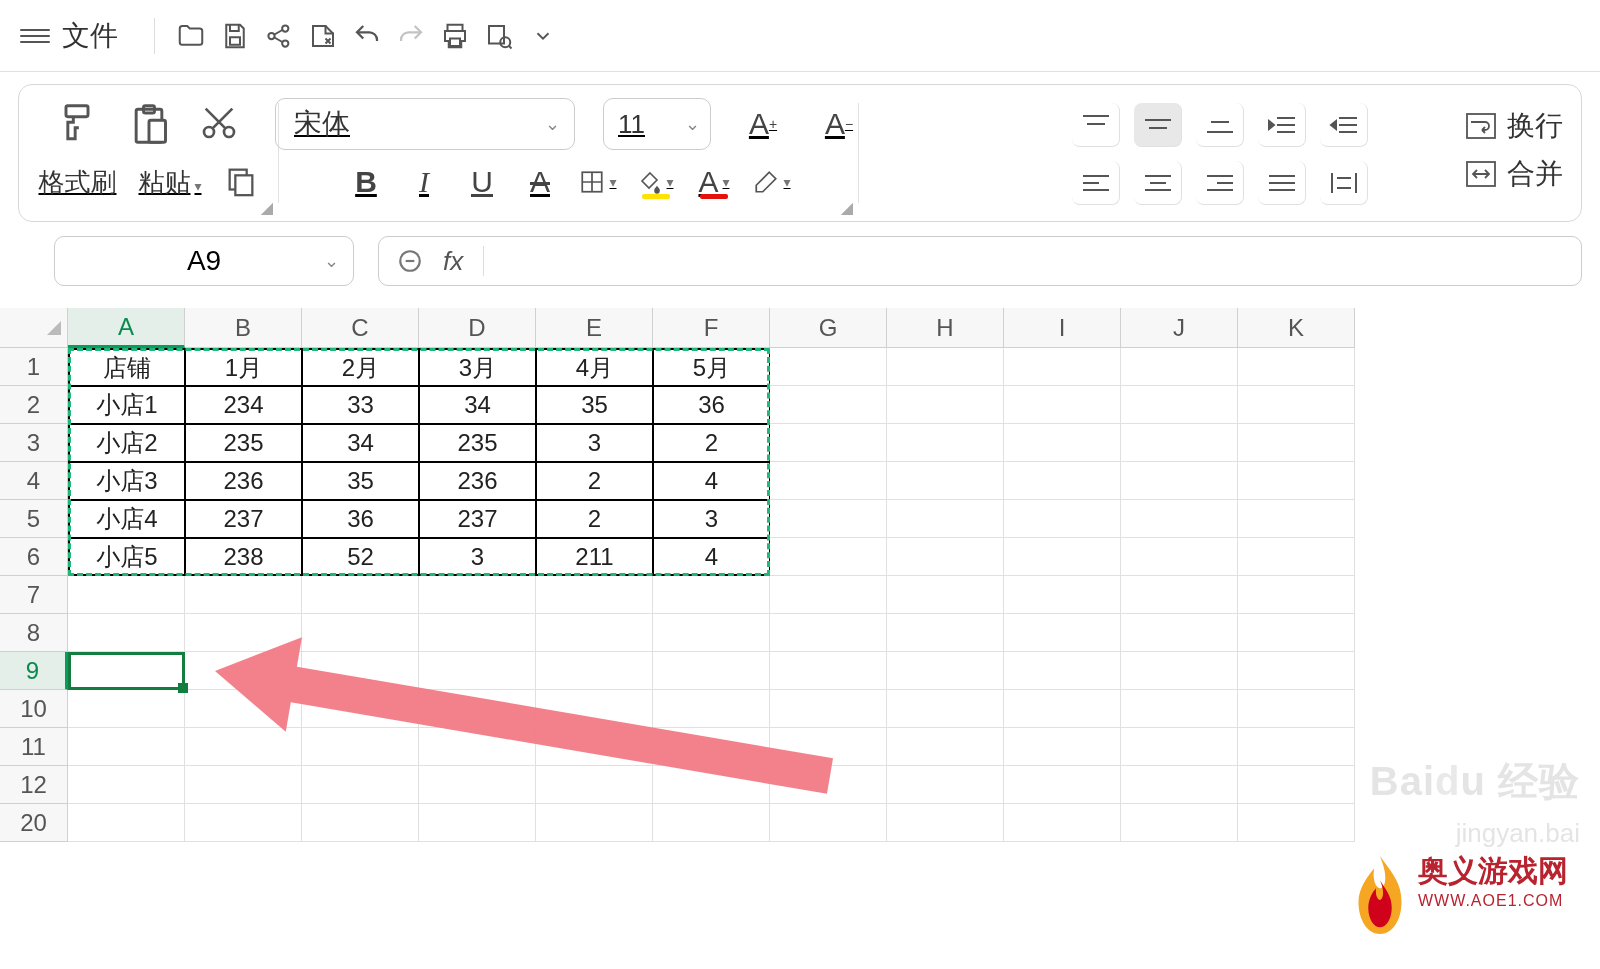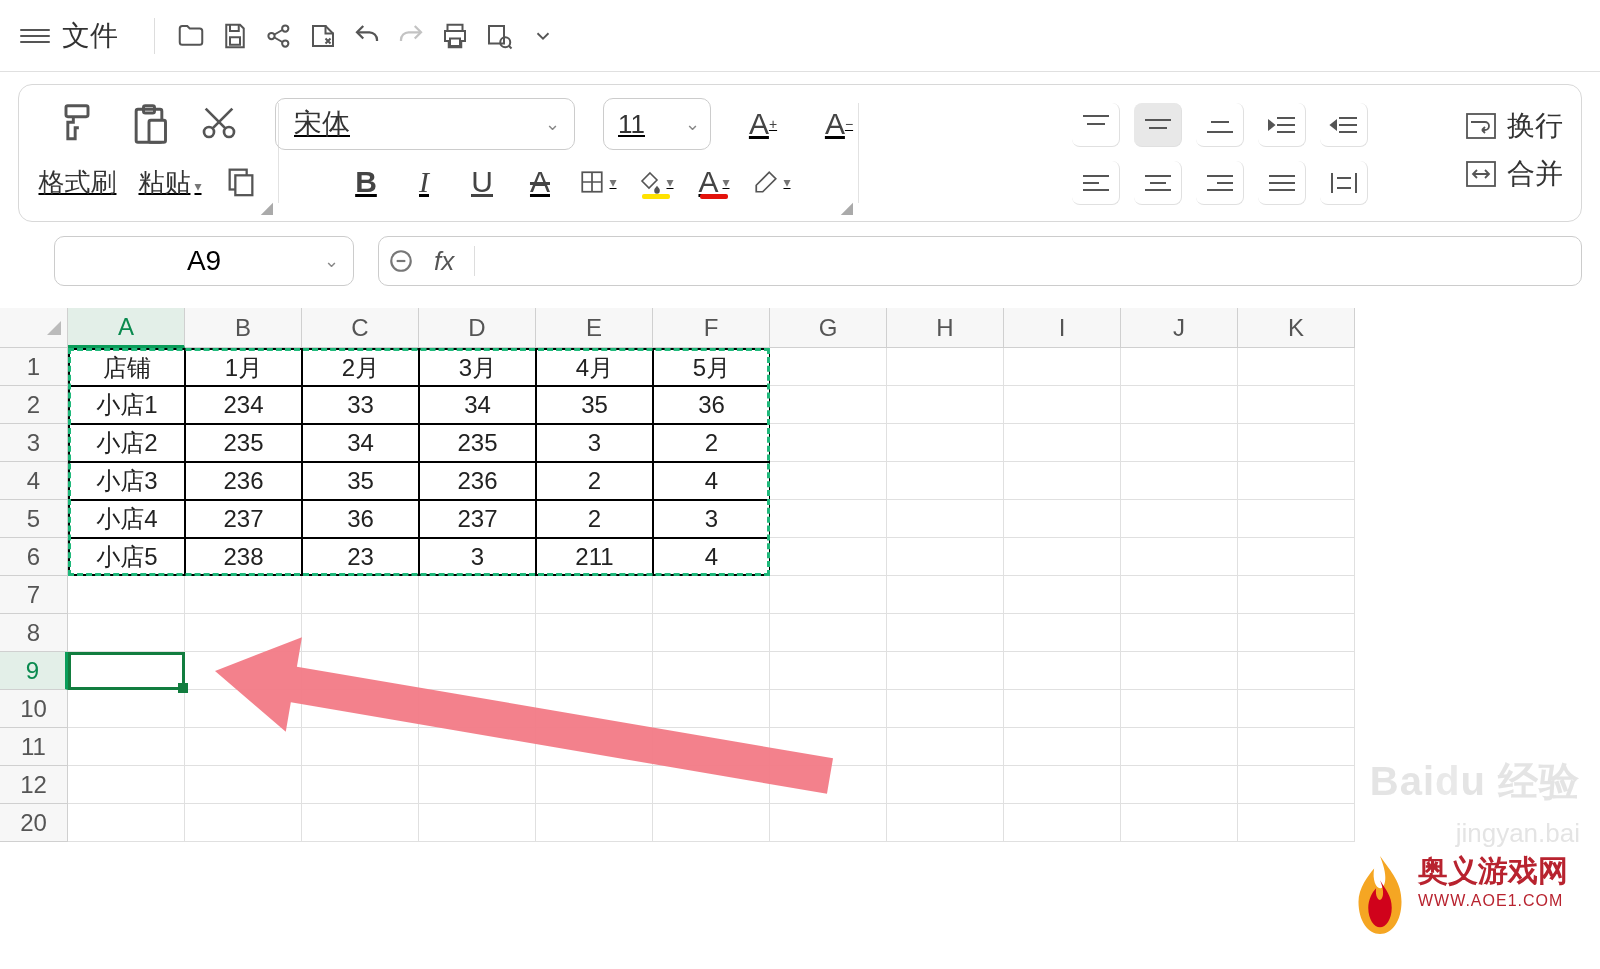--- a/index.html
+++ b/index.html
@@ -40,21 +40,21 @@
 .align-grid { display: grid; grid-template-columns: repeat(5, 52px); grid-template-rows: 52px 52px; gap: 6px 10px; align-items: center; justify-items: center; }
 .align-grid .cell { width: 48px; height: 44px; display: flex; align-items: center; justify-content: center; border-radius: 8px; cursor: pointer; }
 .align-grid .cell.hl { background: #e8e8e8; }
 .wrap-col { display: flex; flex-direction: column; gap: 10px; padding-left: 14px; }
 .wrap-btn { display: flex; align-items: center; gap: 10px; font-size: 28px; color: #333; cursor: pointer; }
 
 
 .fxrow { height: 64px; display: flex; align-items: center; padding: 14px 18px 0 18px; gap: 24px; }
 .namebox { width: 300px; height: 50px; border: 1px solid #ccc; border-radius: 10px; display: flex; align-items: center; justify-content: center; font-size: 28px; position: relative; margin-left: 36px; }
 .namebox .chev { position: absolute; right: 14px; color: #888; font-size: 18px; }
-.fxarea { flex: 1; height: 50px; border: 1px solid #ccc; border-radius: 10px; display: flex; align-items: center; gap: 20px; padding: 0 9px; }
+.fxarea { flex: 1; height: 50px; border: 1px solid #ccc; border-radius: 10px; display: flex; align-items: center; gap: 20px; padding: 0 18px; }
 .fxarea .fx { font-style: italic; font-size: 26px; color: #555; }
 
 
 .grid-area { position: relative; margin-top: 22px; }
 .colhdr-row { display: flex; height: 40px; }
 .corner-cell { width: 68px; border-right: 1px solid #d0d0d0; border-bottom: 1px solid #d0d0d0; background: #f7f7f7; display: flex; align-items: center; justify-content: flex-end; padding-right: 6px; }
 .corner-cell svg { width: 14px; height: 14px; fill: #bbb; }
 .colhdr { width: 117px; border-right: 1px solid #d0d0d0; border-bottom: 1px solid #d0d0d0; background: #f7f7f7; display: flex; align-items: center; justify-content: center; font-size: 24px; color: #555; }
 .colhdr.sel { background: #e3efe8; border-bottom: 3px solid #0a9d5a; color: #0a8a4f; }
 .row { display: flex; height: 38px; }
@@ -423,21 +423,21 @@
       <div class="cell"></div>
       <div class="cell"></div>
       <div class="cell"></div>
       <div class="cell"></div>
       <div class="cell"></div>
     </div>
     <div class="row">
       <div class="rowhdr ">6</div>
       <div class="cell" style="border:1px solid #000;border-width:1px 1px 2px 2px">小店5</div>
       <div class="cell" style="border:1px solid #000;border-width:1px 1px 2px 1px">238</div>
-      <div class="cell" style="border:1px solid #000;border-width:1px 1px 2px 1px">23</div>
+      <div class="cell" style="border:1px solid #000;border-width:1px 1px 2px 1px">52</div>
       <div class="cell" style="border:1px solid #000;border-width:1px 1px 2px 1px">3</div>
       <div class="cell" style="border:1px solid #000;border-width:1px 1px 2px 1px">211</div>
       <div class="cell" style="border:1px solid #000;border-width:1px 1px 2px 1px">4</div>
       <div class="cell"></div>
       <div class="cell"></div>
       <div class="cell"></div>
       <div class="cell"></div>
       <div class="cell"></div>
     </div>
     <div class="row">

